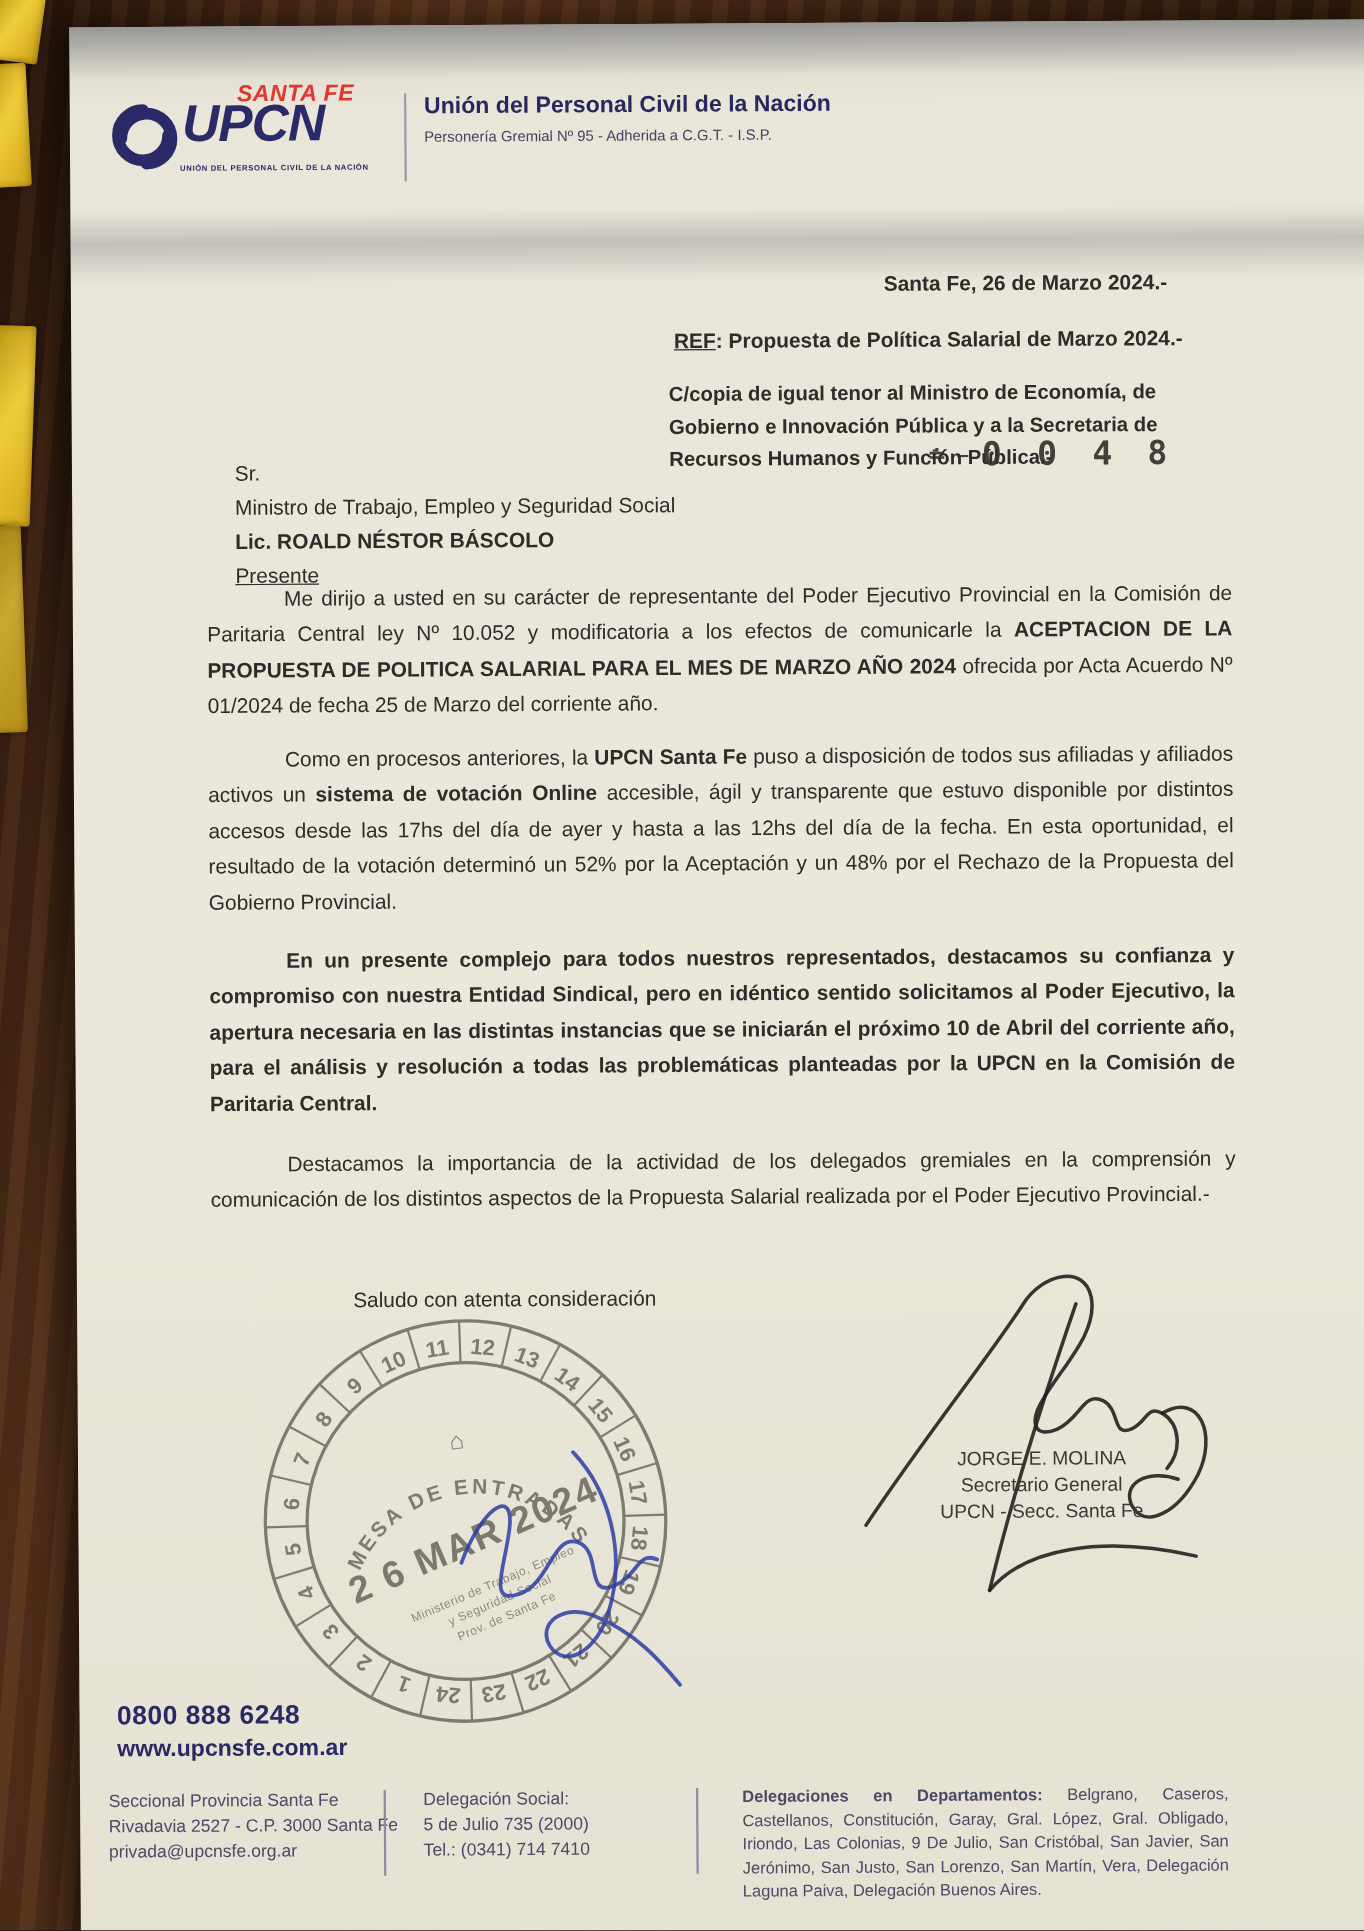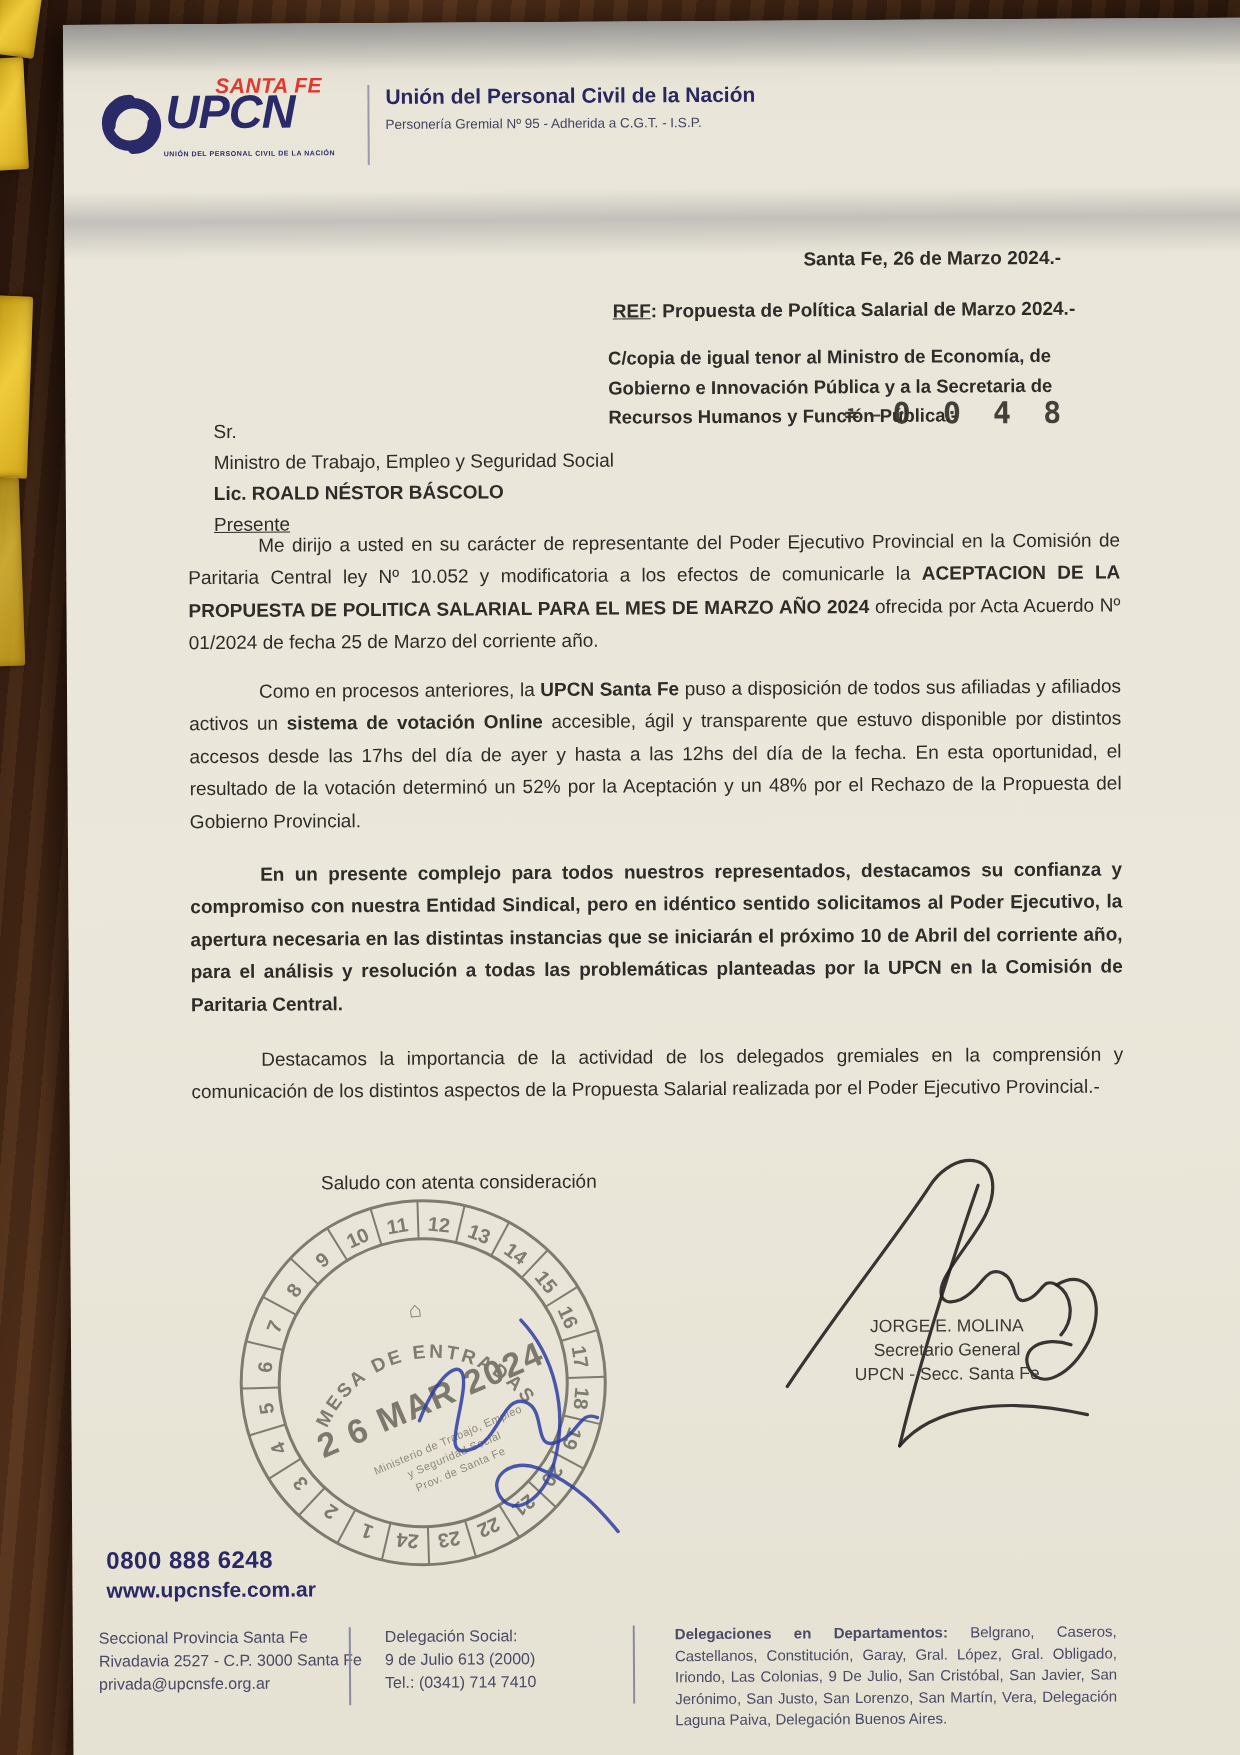--- a/index.html
+++ b/index.html
@@ -209,19 +209,19 @@
     <div class="abs phone">0800 888 6248</div>
     <div class="abs www">www.upcnsfe.com.ar</div>
     <div class="abs fcol fcol1">
       <div>Seccional Provincia Santa Fe</div>
       <div>Rivadavia 2527 - C.P. 3000 Santa Fe</div>
       <div>privada@upcnsfe.org.ar</div>
     </div>
     <div class="abs fdiv fdiv1"></div>
     <div class="abs fcol fcol2">
       <div>Delegación Social:</div>
-      <div>9 de Julio 613 (2000)</div>
+      <div>5 de Julio 735 (2000)</div>
       <div>Tel.: (0341) 714 7410</div>
     </div>
     <div class="abs fdiv fdiv2"></div>
     <div class="abs fcol fcol3"><span class="b">Delegaciones en Departamentos:</span><span> Belgrano, Caseros, Castellanos, Constitución, Garay, Gral. López, Gral. Obligado, Iriondo, Las Colonias, 9 De Julio, San Cristóbal, San Javier, San Jerónimo, San Justo, San Lorenzo, San Martín, Vera, Delegación Laguna Paiva, Delegación Buenos Aires.</span></div>
   </div>
 </div>
 
 </body></html>

